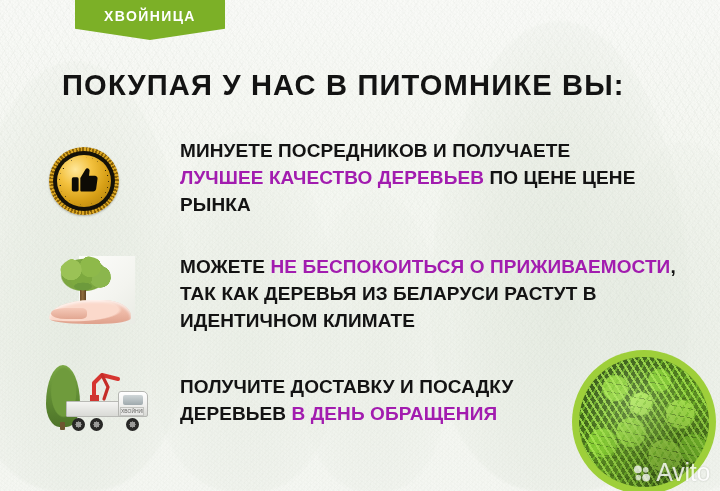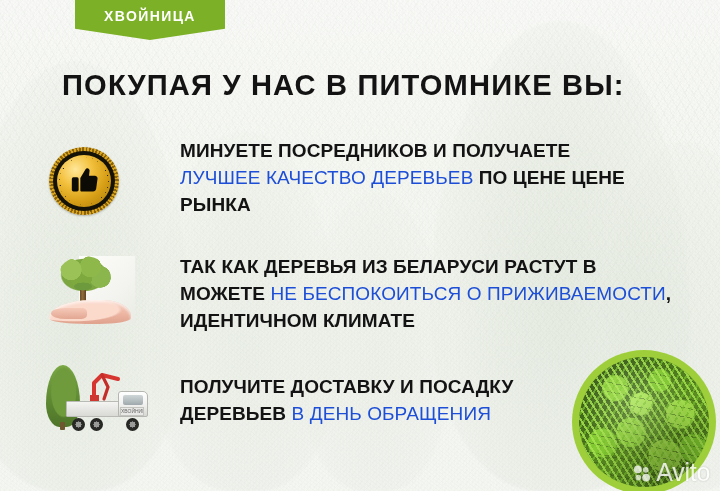--- a/index.html
+++ b/index.html
@@ -90,21 +90,21 @@
   }
 
   
   .bullet{position:absolute;left:0;width:720px;}
   .bullet .icon-wrap{position:absolute;}
   .bullet .btext{
     position:absolute;left:180px;
     font-size:19px;font-weight:600;color:#131313;
     line-height:27px;letter-spacing:.1px;
   }
-  .btext .hl{color:#1d4ed8;font-weight:400;}
+  .btext .hl{color:#a21caf;font-weight:700;}
 
   .b1{top:0;}
   .b1 .icon-wrap{left:48px;top:146px;width:76px;height:72px;}
   .b1 .btext{top:137px;width:490px;}
 
   .b2{top:0;}
   .b2 .icon-wrap{left:47px;top:252px;width:90px;height:74px;}
   .b2 .btext{top:253px;width:500px;}
 
   .b3{top:0;}
@@ -315,22 +315,22 @@
     <div class="icon-wrap">
       <div class="handtree">
         <div class="photo-bg"></div>
         <div class="canopy"></div>
         <div class="trunk"></div>
         <div class="palm"></div>
         <div class="finger"></div>
       </div>
     </div>
     <div class="btext">
+      <div><span>МОЖЕТЕ </span><span class="hl">НЕ БЕСПОКОИТЬСЯ О ПРИЖИВАЕМОСТИ</span><span>,</span></div>
       <div><span>ТАК КАК ДЕРЕВЬЯ ИЗ БЕЛАРУСИ РАСТУТ В</span></div>
-      <div><span>МОЖЕТЕ </span><span class="hl">НЕ БЕСПОКОИТЬСЯ О ПРИЖИВАЕМОСТИ</span><span>,</span></div>
       <div><span>ИДЕНТИЧНОМ КЛИМАТЕ</span></div>
     </div>
   </div>
 
   <div class="bullet b3">
     <div class="icon-wrap">
       <div class="trucktree">
         <div class="conifer"></div>
         <svg class="crane" viewBox="0 0 46 34">
           <path d="M6 32 L6 14 L14 6 L30 10" stroke="#d63530" stroke-width="4" fill="none" stroke-linecap="round" stroke-linejoin="round"></path>

